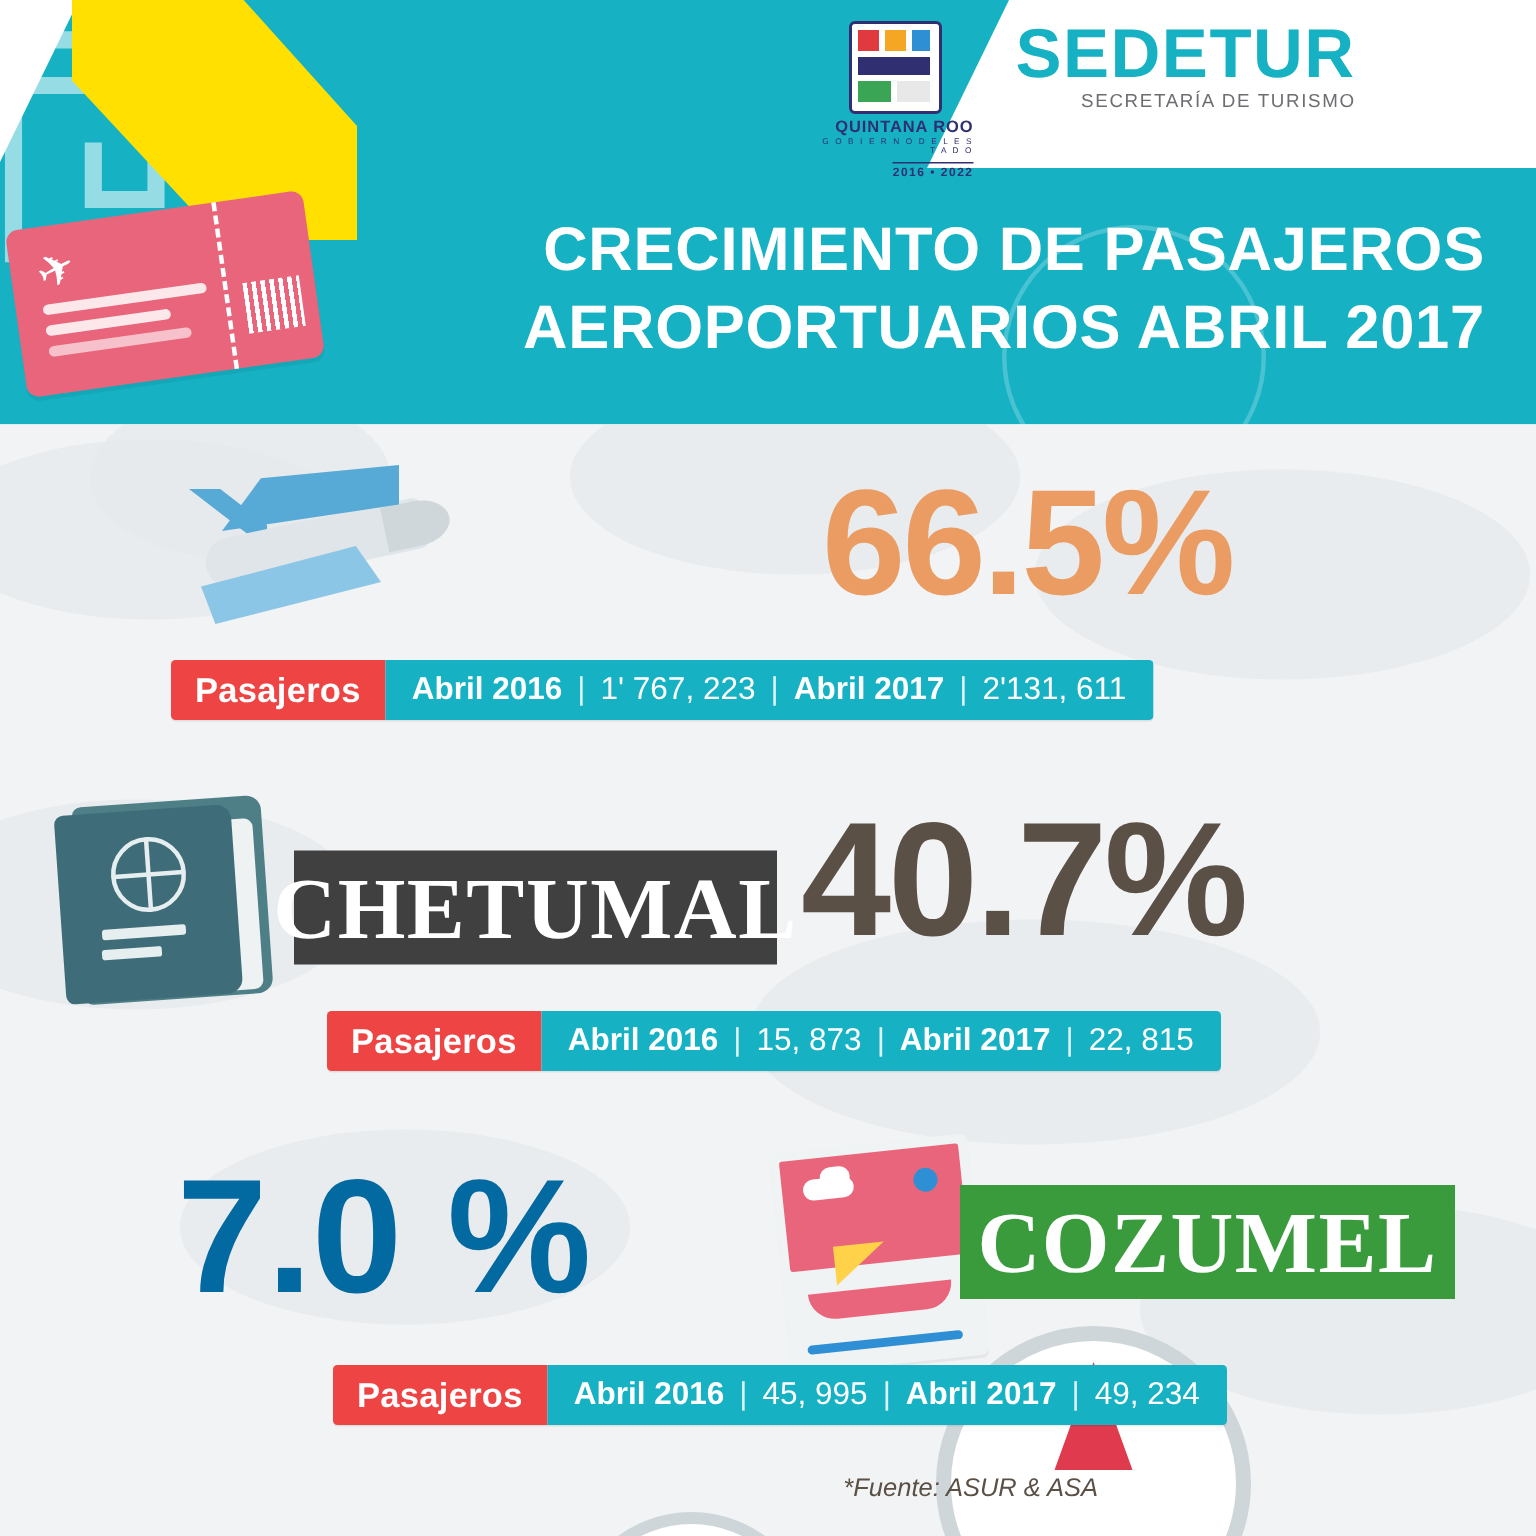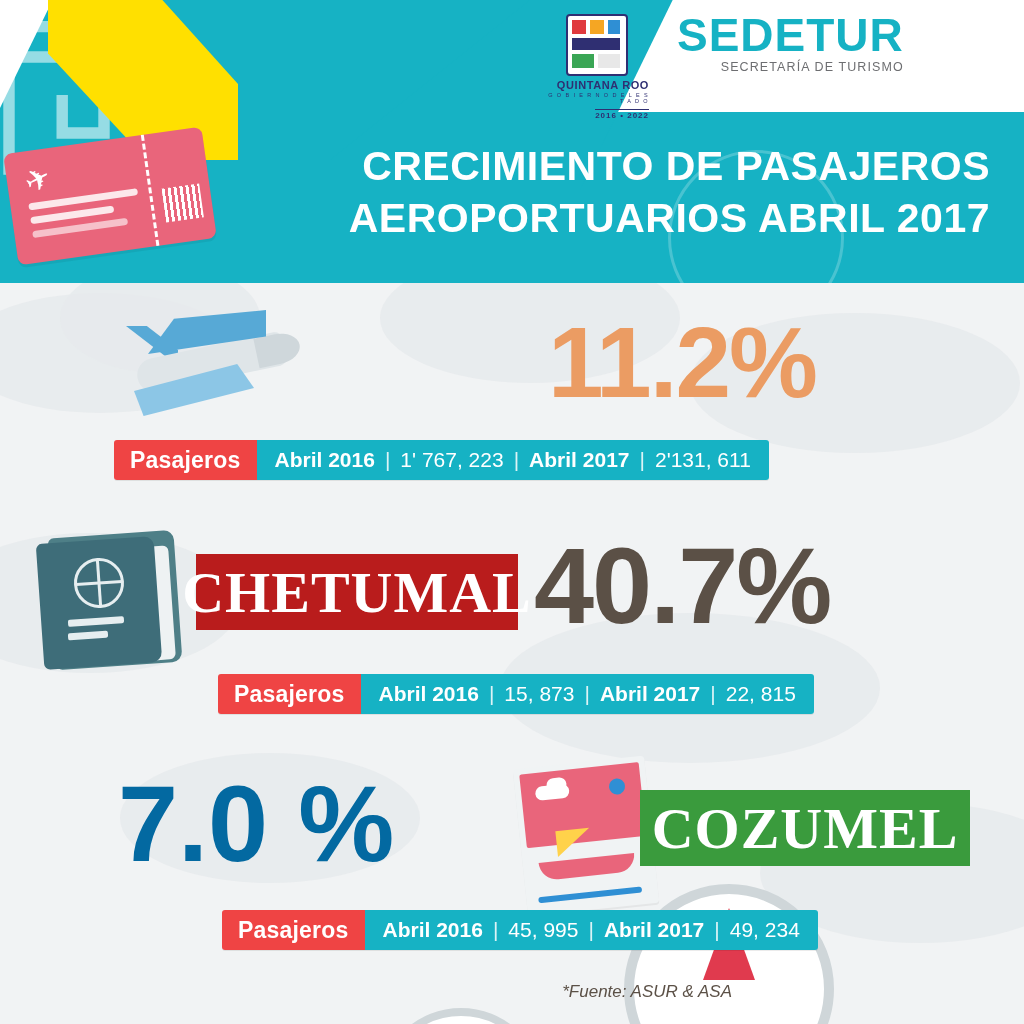--- a/index.html
+++ b/index.html
@@ -353,23 +353,23 @@
   .plane-tail {
     position: absolute;
     left: 30px; top: 22px;
     width: 52px; height: 40px;
     background: #57a9d6;
     clip-path: polygon(100% 100%, 0 0, 40% 0, 100% 60%);
   }
 
   
   .chetumal-tag {
-    left: 196px; top: 30px;
+    left: 196px; top: 43px;
     width: 322px; height: 76px;
-    background: #b91c1c;
+    background: #404040;
     font-size: 58px;
   }
   .chetumal-pct {
     left: 534px; top: 8px;
     font-size: 108px;
     color: #5b5046;
     letter-spacing: -2px;
   }
   .passport {
     position: absolute;
@@ -597,21 +597,21 @@
 
   <div class="row" style="top:290px;">
     <div class="row-main">
       <div class="plane-ill">
         <div class="plane-tail"></div>
         <div class="plane-body"></div>
         <div class="plane-nose"></div>
         <div class="plane-wing1"></div>
         <div class="plane-wing2"></div>
       </div>
-      <div class="pct cancun-pct">11.2%</div>
+      <div class="pct cancun-pct">66.5%</div>
     </div>
     <div class="pax-bar" style="left:114px; top:150px;">
       <div class="pax-label">Pasajeros</div>
       <div class="pax-values">
         <span class="k">Abril 2016</span>
         <span class="sep">|</span>
         <span>1' 767, 223</span>
         <span class="sep">|</span>
         <span class="k">Abril 2017</span>
         <span class="sep">|</span>

